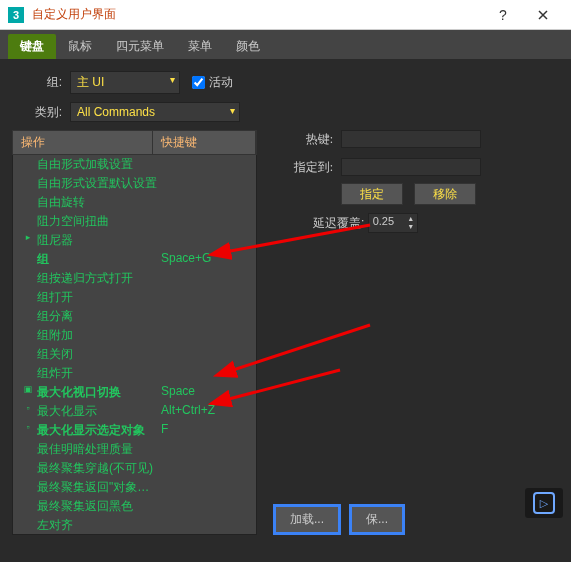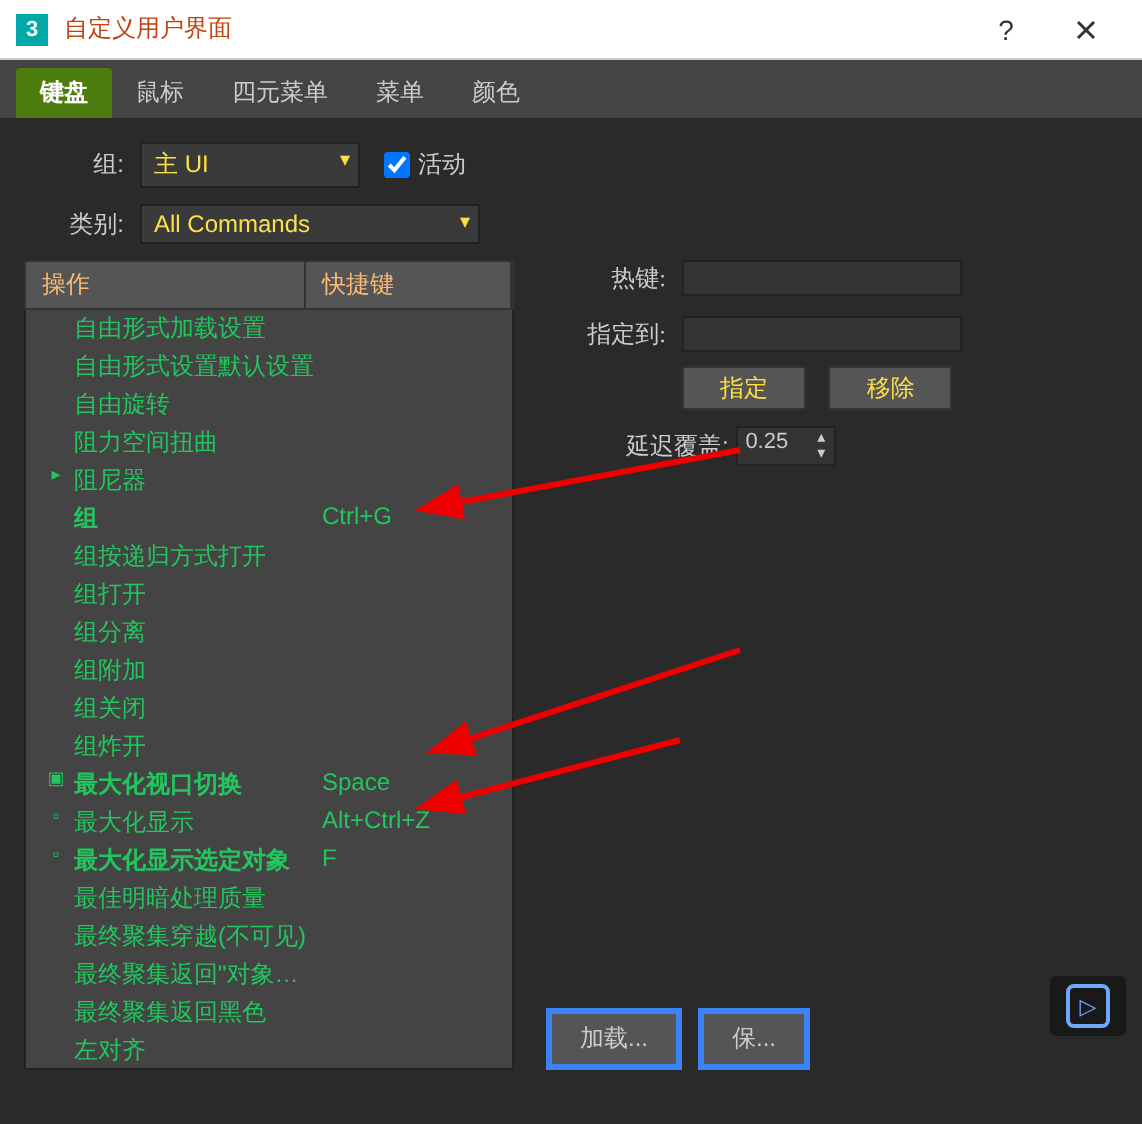--- a/index.html
+++ b/index.html
@@ -142,21 +142,21 @@
             <span class="c2"></span>
           </div>
           <div class="list-row">
             <span class="ic">▸</span>
             <span class="c1">阻尼器</span>
             <span class="c2"></span>
           </div>
           <div class="list-row bold">
             <span class="ic"></span>
             <span class="c1">组</span>
-            <span class="c2">Ctrl+G</span>
+            <span class="c2">Space+G</span>
           </div>
           <div class="list-row">
             <span class="ic"></span>
             <span class="c1">组按递归方式打开</span>
             <span class="c2"></span>
           </div>
           <div class="list-row">
             <span class="ic"></span>
             <span class="c1">组打开</span>
             <span class="c2"></span>

